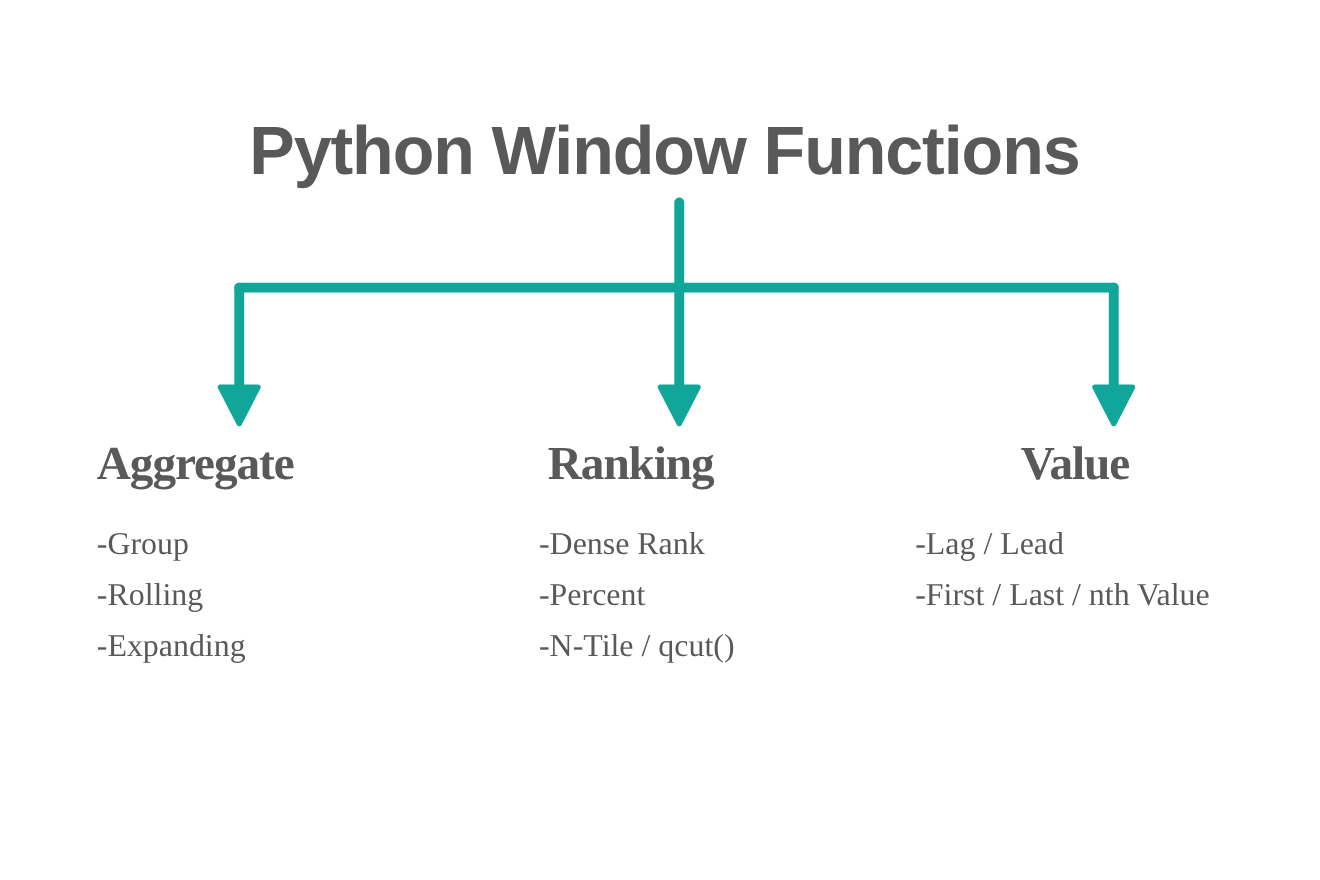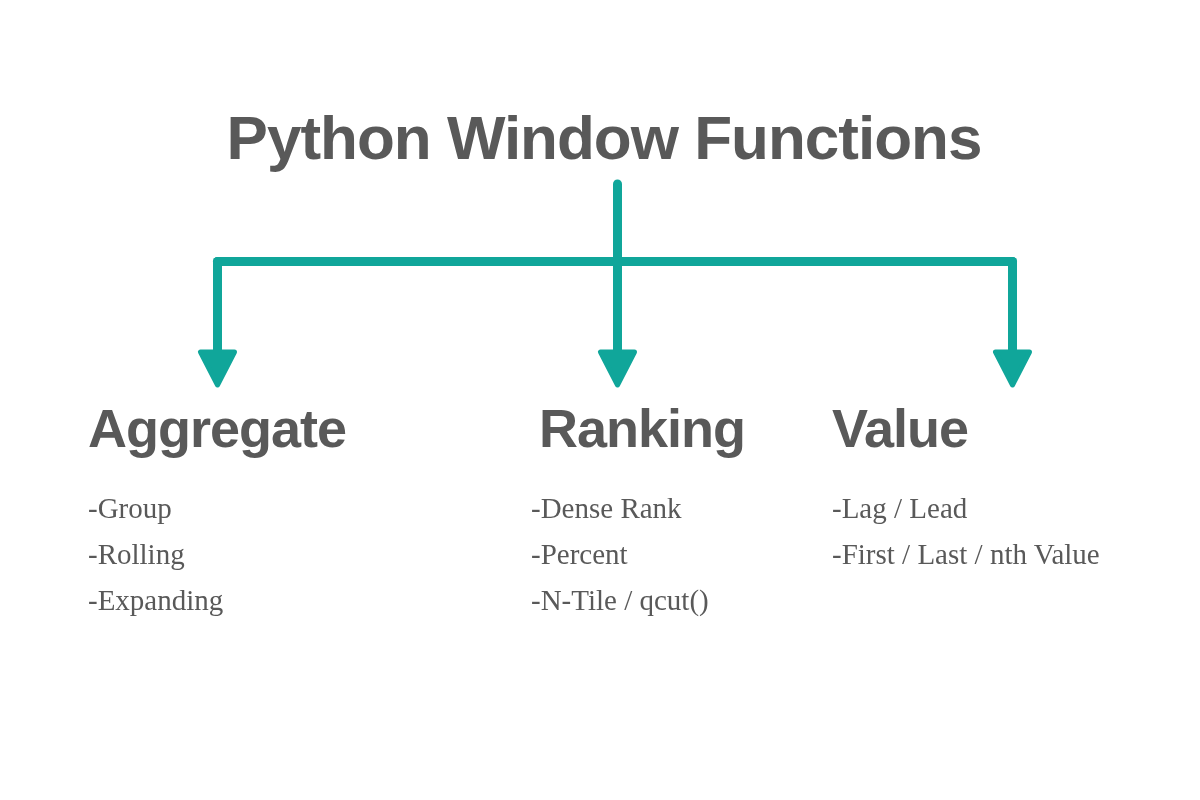--- a/index.html
+++ b/index.html
@@ -47,42 +47,43 @@
     stroke: var(--accent);
     stroke-width: 5;
     stroke-linejoin: round;
   }
 
   .column {
     position: absolute;
     top: 397px;
   }
   .column h2 {
-    font-size: 54px;
+    font-size: 43px;
     font-weight: bold;
     letter-spacing: -1px;
     color: var(--text);
     line-height: 1.15;
     white-space: nowrap;
+    font-family: Liberation Serif, serif;
   }
   .column ul {
     margin: 26px 0 0 0;
     padding: 0;
     list-style: none;
     font-size: 29px;
     line-height: 46px;
     color: var(--text);
     white-space: nowrap;
     font-family: Liberation Serif, serif;
   }
   .col-aggregate { left: 88px; }
-  .col-ranking   { left: 490px; margin-left: 41px; }
+  .col-ranking   { left: 490px; }
   .col-ranking h2 { margin-left: 8px; }
   .col-value     { left: 832px; }
-  .col-value h2  { }
+  .col-value h2  { margin-left: 96px; }
 </style>
 </head>
 <body>
 
 <div class="canvas">
 
   <h1 class="diagram-title">Python Window Functions</h1>
 
   <svg class="connector-svg" viewBox="0 0 1200 800" aria-hidden="true">
 

